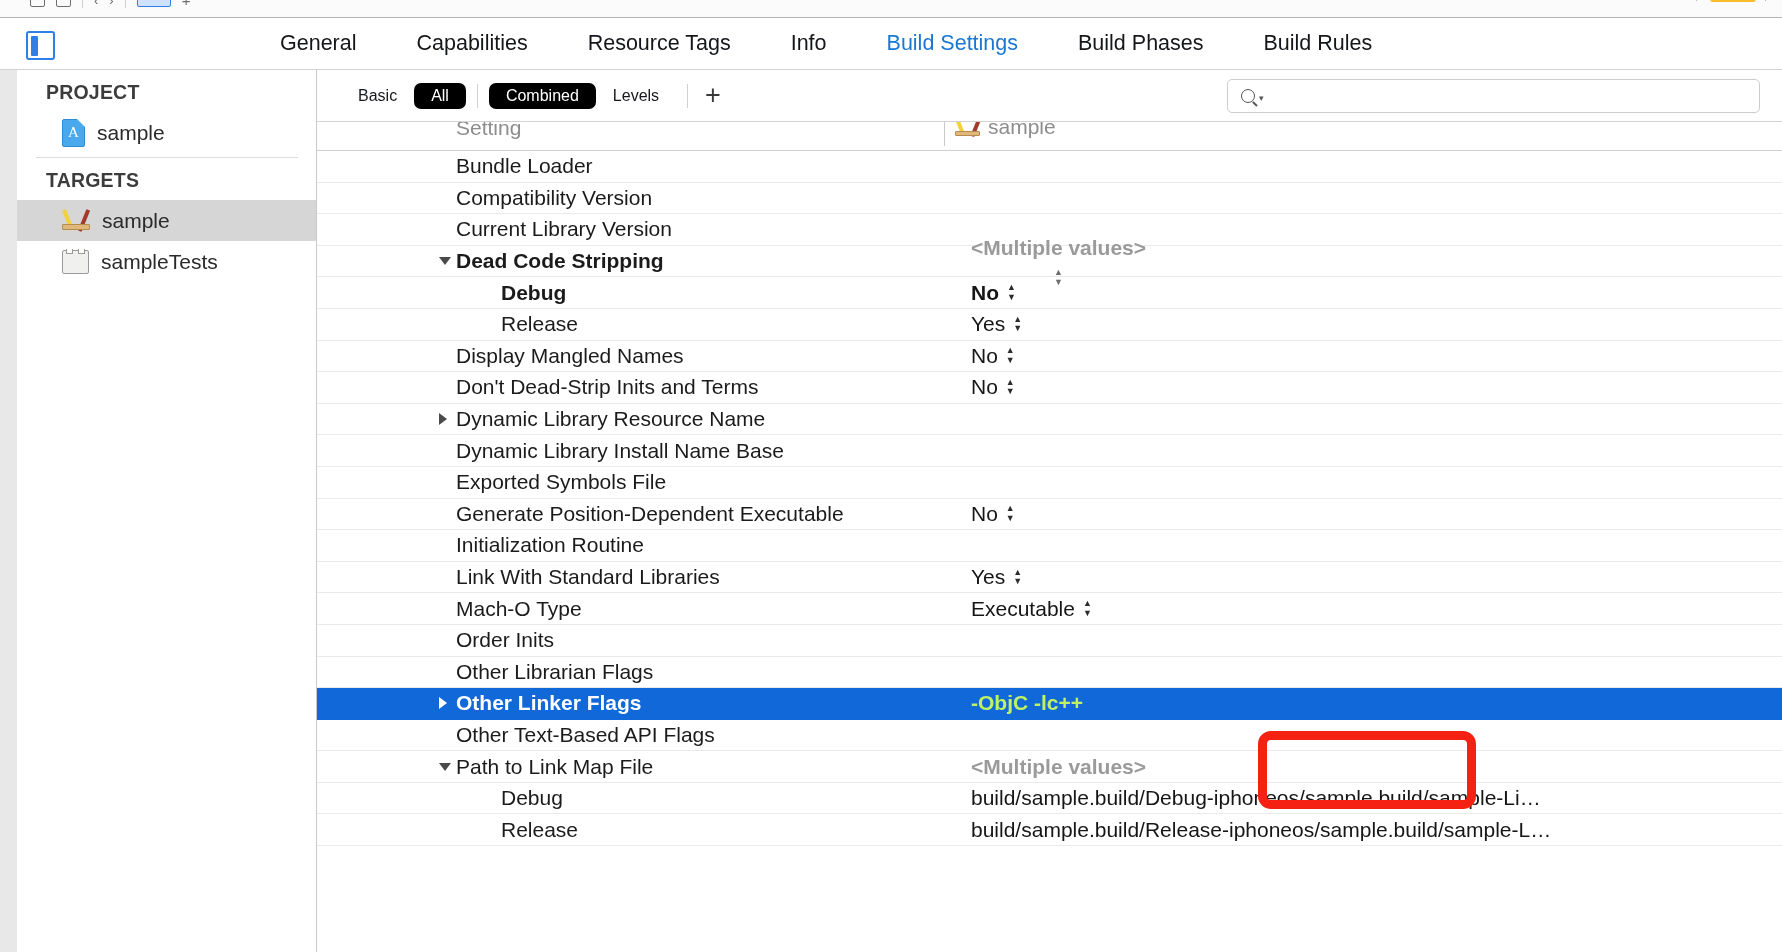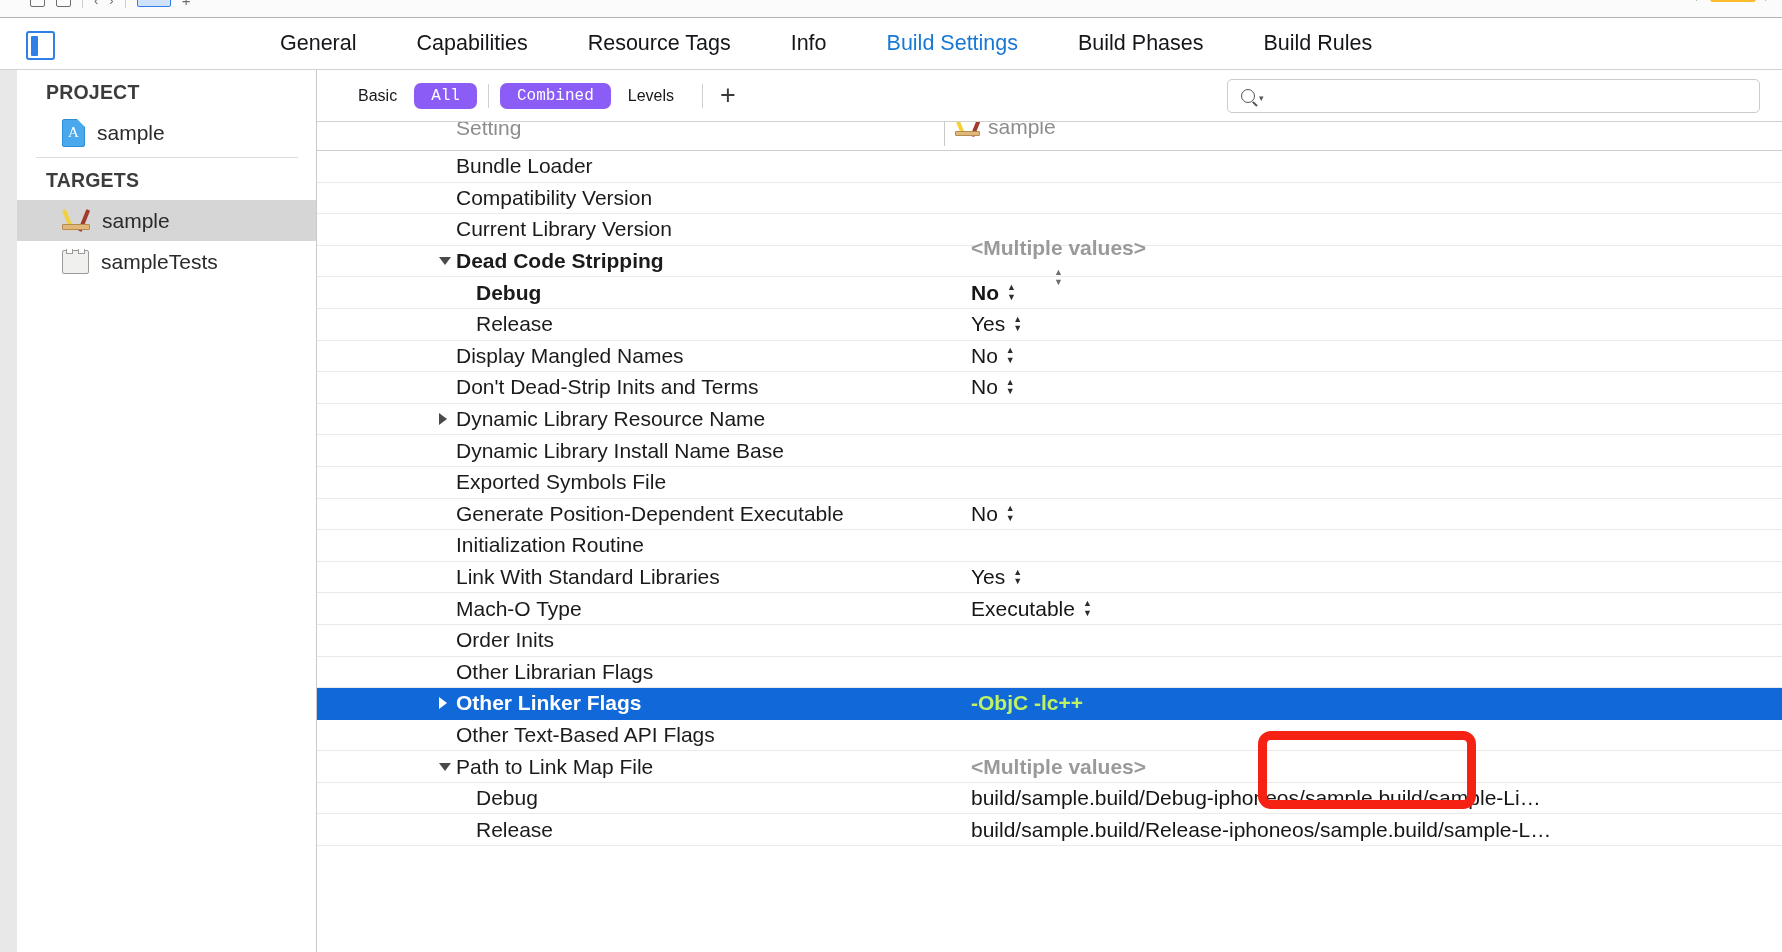--- a/index.html
+++ b/index.html
@@ -270,23 +270,22 @@
   .seg {
     font-size: 16px;
     color: #16181c;
     padding: 5px 17px;
     border-radius: 7px;
     white-space: nowrap;
     line-height: 1;
     cursor: default;
   }
   .seg.on {
-    background: #8b5cf6;
+    background: #000000;
     color: #ffffff;
-    font-family: Liberation Mono, monospace;
   }
   .seg-sep {
     width: 1px; height: 24px;
     background: #d0d0d0;
     margin: 0 11px;
   }
   .plus-btn {
     font-size: 27px;
     color: #3a3a3a;
     line-height: 1;
@@ -378,21 +377,21 @@
   .row.selected { background: #1169d9; border-bottom-color: #1169d9; }
   .row .name {
     position: absolute;
     left: 139px;
     top: 50%;
     transform: translateY(-50%);
     font-size: 21px;
     color: #1b1b1b;
     white-space: nowrap;
   }
-  .row.indent .name { left: 159px; }
+  .row.indent .name { left: 184px; }
   .row.bold .name { font-weight: bold; }
   .row.selected .name { color: #ffffff; font-weight: bold; }
 
   .disc {
     position: absolute;
     left: 122px;
     top: 50%;
     width: 0; height: 0;
     cursor: default;
   }

